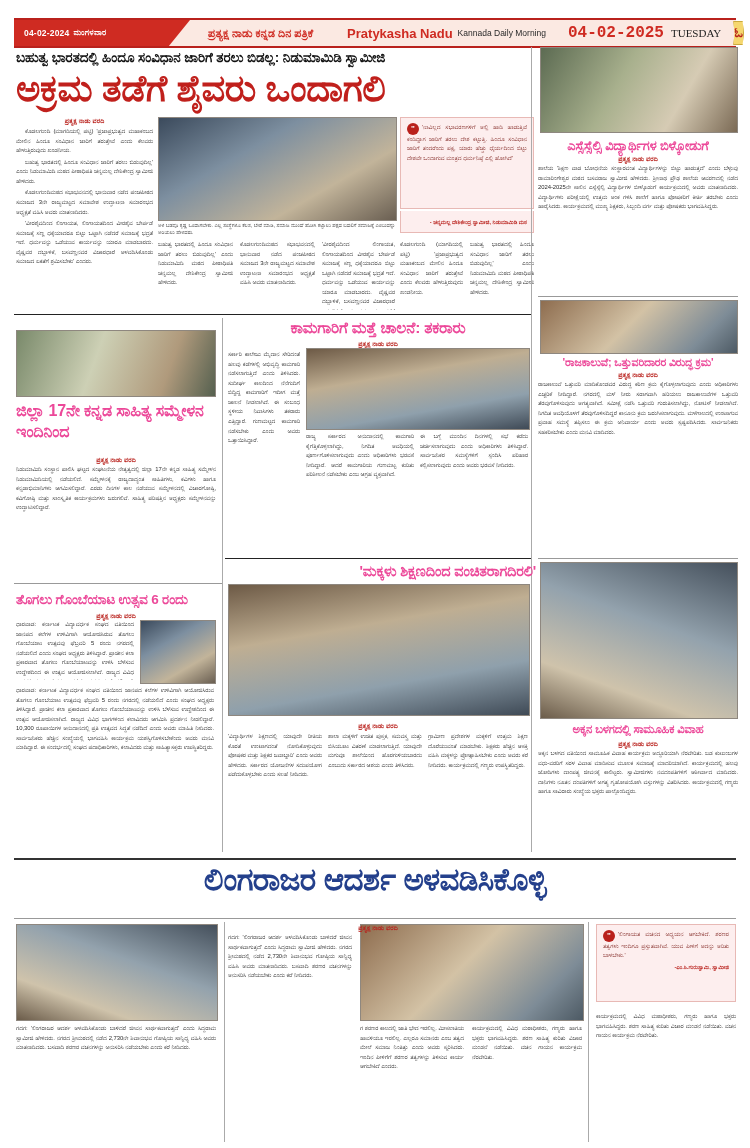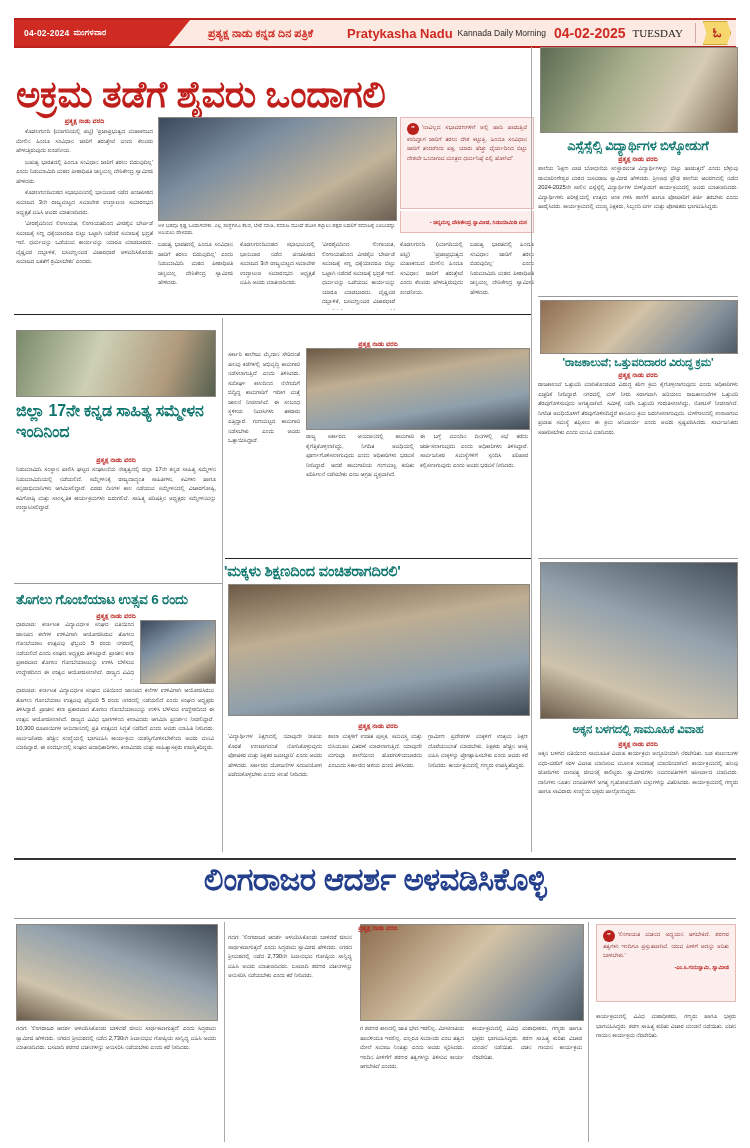--- a/index.html
+++ b/index.html
@@ -20,21 +20,21 @@
     background:#cf2b22;color:#fff;font-size:8.5px;font-weight:bold;
     height:26px;display:flex;align-items:center;padding:0 14px 0 10px;
     letter-spacing:.2px;
     clip-path:polygon(0 0,100% 0,88% 100%,0 100%);
     min-width:152px;
   }
   .md-date .k{font-size:8px;font-weight:bold;margin-left:4px;}
   .md-kn{color:#cf2b22;font-size:11px;font-weight:bold;margin-left:18px;white-space:nowrap;}
   .md-en{color:#cf2b22;font-size:13px;font-weight:bold;margin-left:34px;white-space:nowrap;}
   .md-sub{color:#2a2a2a;font-size:8.5px;margin-left:5px;white-space:nowrap;}
-  .md-date2{color:#cf2b22;font-size:14px;font-weight:bold;margin-left:8px;white-space:nowrap;}
+  .md-date2{color:#cf2b22;font-size:16px;font-weight:bold;margin-left:22px;white-space:nowrap;font-family:Liberation Mono, monospace;}
   .md-day{color:#222;font-size:11px;margin-left:7px;font-family:"Liberation Serif",serif;white-space:nowrap;}
   .md-logo{
     margin-left:auto;margin-right:5px;width:26px;height:22px;
     background:#f5d76e;border:1px solid #caa93d;
     display:flex;align-items:center;justify-content:center;
     color:#b9211c;font-size:13px;font-weight:bold;
     clip-path:polygon(0 0,86% 0,100% 50%,86% 100%,0 100%,12% 50%);
   }
   .md-divider{width:1px;height:20px;background:#caa;margin-left:12px;}
 
@@ -44,21 +44,21 @@
   }
   .mega{
     color:#c0201c;font-weight:bold;letter-spacing:-.5px;line-height:1;
   }
   .byline{font-size:6.3px;font-weight:bold;color:#b9211c;text-align:center;letter-spacing:.1px;}
   .body-col{
     font-size:5.9px;line-height:1.62;color:#2b2b2b;text-align:justify;
     letter-spacing:-.05px;
   }
   .body-col p{margin:0 0 2px 0;text-indent:9px;}
-  .sec-title{font-weight:bold;color:#0f766e;letter-spacing:-.2px;line-height:1.2;}
+  .sec-title{font-weight:bold;color:#ec4899;letter-spacing:-.2px;line-height:1.2;}
   .rule{background:#222;height:1px;width:100%;}
   .rule2{background:#333;height:2px;width:100%;}
   .thin{background:#999;height:1px;width:100%;}
   .vrule{background:#aaa;width:1px;}
 
   
   .photo{background:#b9b3ab;position:relative;overflow:hidden;border:1px solid #8e877f;}
   .ph-a{background:linear-gradient(160deg,#8b7f72 0%,#c8bba6 30%,#6f7f8c 60%,#9aa6ae 100%);}
   .ph-b{background:linear-gradient(150deg,#3b4a5c 0%,#7d8fa0 35%,#c2b49a 70%,#6a5f52 100%);}
   .ph-c{background:linear-gradient(120deg,#5c6b52 0%,#a8b08d 40%,#d6cbb4 70%,#7b6a55 100%);}
@@ -98,22 +98,23 @@
     </div>
     <div class="md-kn">ಪ್ರತ್ಯಕ್ಷ ನಾಡು ಕನ್ನಡ ದಿನ ಪತ್ರಿಕೆ</div>
     <div class="md-en">Pratykasha Nadu</div>
     <div class="md-sub">Kannada Daily Morning</div>
     <div class="md-date2">04-02-2025</div>
     <div class="md-day">TUESDAY</div>
     <div class="md-divider"></div>
     <div class="md-logo">ಓ</div>
   </div>
 
-
-  <div class="mega" style="position:absolute;left:16px;top:70px;width:520px;font-size:37px;margin-top:6px;">ಅಕ್ರಮ ತಡೆಗೆ ಶೈವರು ಒಂದಾಗಲಿ</div>
+  <div style="position:absolute;left:16px;top:50px;width:520px;" class="kn-head">ಬಹುತ್ವ ಭಾರತದಲ್ಲಿ ಹಿಂದೂ ಸಂವಿಧಾನ ಜಾರಿಗೆ ತರಲು ಬಿಡಲ್ಲ: ನಿಡುಮಾಮಿಡಿ ಸ್ವಾಮೀಜಿ</div>
+
+  <div class="mega" style="position:absolute;left:16px;top:70px;width:520px;font-size:37px;">ಅಕ್ರಮ ತಡೆಗೆ ಶೈವರು ಒಂದಾಗಲಿ</div>
 
   <div class="photo ph-a" style="position:absolute;left:540px;top:47px;width:196px;height:83px;"></div>
 
   <div style="position:absolute;left:16px;top:117px;width:137px;">
     <div class="byline">ಪ್ರತ್ಯಕ್ಷ ನಾಡು ವರದಿ</div>
     <div class="body-col" style="margin-top:2px;">
       <p>ಕೊಡಲಗುಂಡಿ (ಮಾಗಡಿಯಲ್ಲಿ ಪಟ್ಟಿ) 'ಪ್ರಜಾಪ್ರಭುತ್ವದ ಮಹಾಕಂಬದ ಮೇಲಿನ ಹಿಂದೂ ಸಂವಿಧಾನ ಜಾರಿಗೆ ತರುತ್ತೇವೆ ಎಂದು ಕೆಲವರು ಹೇಳುತ್ತಿರುವುದು ಖಂಡನೀಯ.</p>
       <p>ಬಹುತ್ವ ಭಾರತದಲ್ಲಿ ಹಿಂದೂ ಸಂವಿಧಾನ ಜಾರಿಗೆ ತರಲು ಬಿಡುವುದಿಲ್ಲ' ಎಂದು ನಿಡುಮಾಮಿಡಿ ಮಠದ ಪೀಠಾಧಿಪತಿ ಚನ್ನಮಲ್ಲ ದೇಶಿಕೇಂದ್ರ ಸ್ವಾಮೀಜಿ ಹೇಳಿದರು.</p>
       <p>ಕೊಡಲಗುಂಡಿಮಠದ ಸಭಾಭವನದಲ್ಲಿ ಭಾನುವಾರ ನಡೆದ ಪಂಚಪೀಠದ ಸಮಾಜದ 3ನೇ ರಾಜ್ಯಮಟ್ಟದ ಸಮಾವೇಶ ಉದ್ಘಾಟನಾ ಸಮಾರಂಭದ ಅಧ್ಯಕ್ಷತೆ ವಹಿಸಿ ಅವರು ಮಾತನಾಡಿದರು.</p>
       <p>'ವೀರಶೈವದಿಂದ ಲಿಂಗಾಯತ, ಲಿಂಗಾಯತದಿಂದ ವೀರಶೈವ ಬೇರ್ಪಡೆ ಸಮಾಜಕ್ಕೆ ಸಣ್ಣ ಧಕ್ಕೆಯಾದರೂ ಬಿಟ್ಟು ಒಟ್ಟಾಗಿ ನಡೆದರೆ ಸಮಾಜಕ್ಕೆ ಭದ್ರತೆ ಇದೆ. ಧರ್ಮವನ್ನು ಒಡೆಯುವ ಕಾರ್ಯವನ್ನು ಯಾರೂ ಮಾಡಬಾರದು. ವೈಷ್ಣವರ ದಬ್ಬಾಳಿಕೆ, ಬಸವಣ್ಣನವರ ವಿಚಾರಧಾರೆ ಅಳವಡಿಸಿಕೊಂಡು ಸಮಾಜದ ಏಕತೆಗೆ ಶ್ರಮಿಸಬೇಕು' ಎಂದರು.</p>
@@ -153,20 +154,21 @@
   <div class="thin" style="position:absolute;left:538px;top:558px;width:200px;"></div>
   <div class="photo ph-e" style="position:absolute;left:540px;top:562px;width:196px;height:155px;"></div>
   <div class="sec-title" style="position:absolute;left:538px;top:723px;width:200px;font-size:11.5px;text-align:center;">ಅಕ್ಕನ ಬಳಗದಲ್ಲಿ ಸಾಮೂಹಿಕ ವಿವಾಹ</div>
   <div class="byline" style="position:absolute;left:538px;top:740px;width:200px;">ಪ್ರತ್ಯಕ್ಷ ನಾಡು ವರದಿ</div>
   <div class="body-col" style="position:absolute;left:538px;top:749px;width:200px;height:100px;overflow:hidden;">ಅಕ್ಕನ ಬಳಗದ ವತಿಯಿಂದ ಸಾಮೂಹಿಕ ವಿವಾಹ ಕಾರ್ಯಕ್ರಮ ಅದ್ಧೂರಿಯಾಗಿ ನೆರವೇರಿತು. ಬಡ ಕುಟುಂಬಗಳ ವಧು-ವರರಿಗೆ ಸರಳ ವಿವಾಹ ಮಾಡಿಸುವ ಮೂಲಕ ಸಮಾಜಕ್ಕೆ ಮಾದರಿಯಾಗಿದೆ. ಕಾರ್ಯಕ್ರಮದಲ್ಲಿ ಹಲವು ಜೋಡಿಗಳು ದಾಂಪತ್ಯ ಜೀವನಕ್ಕೆ ಕಾಲಿಟ್ಟರು. ಸ್ವಾಮೀಜಿಗಳು ನವದಂಪತಿಗಳಿಗೆ ಆಶೀರ್ವಾದ ಮಾಡಿದರು. ದಾನಿಗಳು ನೂತನ ದಂಪತಿಗಳಿಗೆ ಅಗತ್ಯ ಗೃಹೋಪಯೋಗಿ ವಸ್ತುಗಳನ್ನು ವಿತರಿಸಿದರು. ಕಾರ್ಯಕ್ರಮದಲ್ಲಿ ಗಣ್ಯರು ಹಾಗೂ ಸಾವಿರಾರು ಸಂಖ್ಯೆಯ ಭಕ್ತರು ಪಾಲ್ಗೊಂಡಿದ್ದರು.</div>
 
   <div class="vrule" style="position:absolute;left:531px;top:47px;height:805px;"></div>
   <div class="vrule" style="position:absolute;left:222px;top:318px;height:534px;"></div>
 
   <div class="rule" style="position:absolute;left:14px;top:314px;width:517px;"></div>
+  <div class="sec-title" style="position:absolute;left:228px;top:319px;width:300px;font-size:15.5px;text-align:center;">ಕಾಮಗಾರಿಗೆ ಮತ್ತೆ ಚಾಲನೆ: ತಕರಾರು</div>
   <div class="byline" style="position:absolute;left:228px;top:340px;width:300px;">ಪ್ರತ್ಯಕ್ಷ ನಾಡು ವರದಿ</div>
 
   <div class="photo ph-f" style="position:absolute;left:306px;top:348px;width:222px;height:80px;"></div>
 
   <div class="body-col" style="position:absolute;left:228px;top:350px;width:72px;height:205px;overflow:hidden;">ಸರ್ಕಾರಿ ಕಾಲೇಜು ಮೈದಾನ ಸೇರಿದಂತೆ ಹಲವು ಕಡೆಗಳಲ್ಲಿ ಅಭಿವೃದ್ಧಿ ಕಾಮಗಾರಿ ನಡೆಸಲಾಗುತ್ತಿದೆ ಎಂದು ತಿಳಿಸಿದರು. ಸುದೀರ್ಘ ಕಾಲದಿಂದ ನೆನೆಗುದಿಗೆ ಬಿದ್ದಿದ್ದ ಕಾಮಗಾರಿಗೆ ಇದೀಗ ಮತ್ತೆ ಚಾಲನೆ ನೀಡಲಾಗಿದೆ. ಈ ಸಂಬಂಧ ಸ್ಥಳೀಯ ನಿವಾಸಿಗಳು ತಕರಾರು ಎತ್ತಿದ್ದಾರೆ. ಗುಣಮಟ್ಟದ ಕಾಮಗಾರಿ ನಡೆಸಬೇಕು ಎಂದು ಅವರು ಒತ್ತಾಯಿಸಿದ್ದಾರೆ.</div>
   <div class="body-col" style="position:absolute;left:306px;top:432px;width:108px;height:120px;overflow:hidden;">ರಾಜ್ಯ ಸರ್ಕಾರದ ಅನುದಾನದಲ್ಲಿ ಕಾಮಗಾರಿ ಕೈಗೆತ್ತಿಕೊಳ್ಳಲಾಗಿದ್ದು, ನಿಗದಿತ ಅವಧಿಯಲ್ಲಿ ಪೂರ್ಣಗೊಳಿಸಲಾಗುವುದು ಎಂದು ಅಧಿಕಾರಿಗಳು ಭರವಸೆ ನೀಡಿದ್ದಾರೆ. ಆದರೆ ಕಾಮಗಾರಿಯ ಗುಣಮಟ್ಟ ಕುರಿತು ಪರಿಶೀಲನೆ ನಡೆಸಬೇಕು ಎಂಬ ಆಗ್ರಹ ವ್ಯಕ್ತವಾಗಿದೆ.</div>
   <div class="body-col" style="position:absolute;left:420px;top:432px;width:108px;height:120px;overflow:hidden;">ಈ ಬಗ್ಗೆ ಮುಂದಿನ ದಿನಗಳಲ್ಲಿ ಸಭೆ ಕರೆದು ಚರ್ಚಿಸಲಾಗುವುದು ಎಂದು ಅಧಿಕಾರಿಗಳು ತಿಳಿಸಿದ್ದಾರೆ. ಸಾರ್ವಜನಿಕರ ಸಮಸ್ಯೆಗಳಿಗೆ ಸ್ಪಂದಿಸಿ ಪರಿಹಾರ ಕಲ್ಪಿಸಲಾಗುವುದು ಎಂದು ಅವರು ಭರವಸೆ ನೀಡಿದರು.</div>
 
   <div class="photo ph-g" style="position:absolute;left:16px;top:330px;width:198px;height:65px;"></div>
   <div class="sec-title" style="position:absolute;left:16px;top:401px;width:200px;font-size:16px;line-height:1.3;">ಜಿಲ್ಲಾ 17ನೇ ಕನ್ನಡ ಸಾಹಿತ್ಯ ಸಮ್ಮೇಳನ ಇಂದಿನಿಂದ</div>
@@ -175,21 +177,21 @@
 
   <div class="thin" style="position:absolute;left:14px;top:583px;width:208px;"></div>
 
   <div class="sec-title" style="position:absolute;left:16px;top:592px;width:200px;font-size:13.5px;">ತೊಗಲು ಗೊಂಬೆಯಾಟ ಉತ್ಸವ 6 ರಂದು</div>
   <div class="byline" style="position:absolute;left:16px;top:612px;width:200px;">ಪ್ರತ್ಯಕ್ಷ ನಾಡು ವರದಿ</div>
   <div class="photo ph-b" style="position:absolute;left:140px;top:620px;width:74px;height:62px;"></div>
   <div class="body-col" style="position:absolute;left:16px;top:620px;width:118px;height:60px;overflow:hidden;">ಧಾರವಾಡ: ಕರ್ನಾಟಕ ವಿದ್ಯಾವರ್ಧಕ ಸಂಘದ ವತಿಯಿಂದ ಜಾನಪದ ಕಲೆಗಳ ಉಳಿವಿಗಾಗಿ ಆಯೋಜಿಸಿರುವ ತೊಗಲು ಗೊಂಬೆಯಾಟ ಉತ್ಸವವು ಫೆಬ್ರವರಿ 5 ರಂದು ನಗರದಲ್ಲಿ ನಡೆಯಲಿದೆ ಎಂದು ಸಂಘದ ಅಧ್ಯಕ್ಷರು ತಿಳಿಸಿದ್ದಾರೆ. ಪ್ರಾಚೀನ ಕಲಾ ಪ್ರಕಾರವಾದ ತೊಗಲು ಗೊಂಬೆಯಾಟವನ್ನು ಉಳಿಸಿ ಬೆಳೆಸುವ ಉದ್ದೇಶದಿಂದ ಈ ಉತ್ಸವ ಆಯೋಜಿಸಲಾಗಿದೆ. ರಾಜ್ಯದ ವಿವಿಧ ಭಾಗಗಳಿಂದ ಕಲಾವಿದರು ಆಗಮಿಸಿ ಪ್ರದರ್ಶನ ನೀಡಲಿದ್ದಾರೆ. 10,300 ರೂಪಾಯಿಗಳ ಅನುದಾನದಲ್ಲಿ ಪ್ರತಿ ಉತ್ಸವದ ಸಿದ್ಧತೆ ನಡೆದಿದೆ ಎಂದು ಅವರು ಮಾಹಿತಿ ನೀಡಿದರು. ಸಾರ್ವಜನಿಕರು ಹೆಚ್ಚಿನ ಸಂಖ್ಯೆಯಲ್ಲಿ ಭಾಗವಹಿಸಿ ಕಾರ್ಯಕ್ರಮ ಯಶಸ್ವಿಗೊಳಿಸಬೇಕೆಂದು ಅವರು ಮನವಿ ಮಾಡಿದ್ದಾರೆ. ಈ ಸಂದರ್ಭದಲ್ಲಿ ಸಂಘದ ಪದಾಧಿಕಾರಿಗಳು, ಕಲಾವಿದರು ಮತ್ತು ಸಾಹಿತ್ಯಾಸಕ್ತರು ಉಪಸ್ಥಿತರಿದ್ದರು.</div>
   <div class="body-col" style="position:absolute;left:16px;top:686px;width:198px;height:165px;overflow:hidden;">ಧಾರವಾಡ: ಕರ್ನಾಟಕ ವಿದ್ಯಾವರ್ಧಕ ಸಂಘದ ವತಿಯಿಂದ ಜಾನಪದ ಕಲೆಗಳ ಉಳಿವಿಗಾಗಿ ಆಯೋಜಿಸಿರುವ ತೊಗಲು ಗೊಂಬೆಯಾಟ ಉತ್ಸವವು ಫೆಬ್ರವರಿ 5 ರಂದು ನಗರದಲ್ಲಿ ನಡೆಯಲಿದೆ ಎಂದು ಸಂಘದ ಅಧ್ಯಕ್ಷರು ತಿಳಿಸಿದ್ದಾರೆ. ಪ್ರಾಚೀನ ಕಲಾ ಪ್ರಕಾರವಾದ ತೊಗಲು ಗೊಂಬೆಯಾಟವನ್ನು ಉಳಿಸಿ ಬೆಳೆಸುವ ಉದ್ದೇಶದಿಂದ ಈ ಉತ್ಸವ ಆಯೋಜಿಸಲಾಗಿದೆ. ರಾಜ್ಯದ ವಿವಿಧ ಭಾಗಗಳಿಂದ ಕಲಾವಿದರು ಆಗಮಿಸಿ ಪ್ರದರ್ಶನ ನೀಡಲಿದ್ದಾರೆ. 10,300 ರೂಪಾಯಿಗಳ ಅನುದಾನದಲ್ಲಿ ಪ್ರತಿ ಉತ್ಸವದ ಸಿದ್ಧತೆ ನಡೆದಿದೆ ಎಂದು ಅವರು ಮಾಹಿತಿ ನೀಡಿದರು. ಸಾರ್ವಜನಿಕರು ಹೆಚ್ಚಿನ ಸಂಖ್ಯೆಯಲ್ಲಿ ಭಾಗವಹಿಸಿ ಕಾರ್ಯಕ್ರಮ ಯಶಸ್ವಿಗೊಳಿಸಬೇಕೆಂದು ಅವರು ಮನವಿ ಮಾಡಿದ್ದಾರೆ. ಈ ಸಂದರ್ಭದಲ್ಲಿ ಸಂಘದ ಪದಾಧಿಕಾರಿಗಳು, ಕಲಾವಿದರು ಮತ್ತು ಸಾಹಿತ್ಯಾಸಕ್ತರು ಉಪಸ್ಥಿತರಿದ್ದರು.</div>
 
   <div class="rule" style="position:absolute;left:225px;top:558px;width:306px;"></div>
-  <div class="sec-title" style="position:absolute;left:224px;top:563px;width:300px;font-size:14.5px;text-align:left;">'ಮಕ್ಕಳು ಶಿಕ್ಷಣದಿಂದ ವಂಚಿತರಾಗದಿರಲಿ'</div>
+  <div class="sec-title" style="position:absolute;left:236px;top:563px;width:300px;font-size:14.5px;text-align:right;">'ಮಕ್ಕಳು ಶಿಕ್ಷಣದಿಂದ ವಂಚಿತರಾಗದಿರಲಿ'</div>
   <div class="photo ph-f" style="position:absolute;left:228px;top:584px;width:300px;height:130px;"></div>
   <div class="byline" style="position:absolute;left:228px;top:722px;width:300px;">ಪ್ರತ್ಯಕ್ಷ ನಾಡು ವರದಿ</div>
   <div class="body-col" style="position:absolute;left:228px;top:732px;width:94px;height:120px;overflow:hidden;">'ವಿದ್ಯಾರ್ಥಿಗಳ ಶಿಕ್ಷಣದಲ್ಲಿ ಯಾವುದೇ ರೀತಿಯ ಕೊರತೆ ಉಂಟಾಗದಂತೆ ನೋಡಿಕೊಳ್ಳುವುದು ಪೋಷಕರ ಮತ್ತು ಶಿಕ್ಷಕರ ಜವಾಬ್ದಾರಿ' ಎಂದು ಅವರು ಹೇಳಿದರು. ಸರ್ಕಾರದ ಯೋಜನೆಗಳ ಸದುಪಯೋಗ ಪಡೆದುಕೊಳ್ಳಬೇಕು ಎಂದು ಸಲಹೆ ನೀಡಿದರು.</div>
   <div class="body-col" style="position:absolute;left:328px;top:732px;width:94px;height:120px;overflow:hidden;">ಶಾಲಾ ಮಕ್ಕಳಿಗೆ ಉಚಿತ ಪುಸ್ತಕ, ಸಮವಸ್ತ್ರ ಮತ್ತು ಬಿಸಿಯೂಟ ವಿತರಣೆ ಮಾಡಲಾಗುತ್ತಿದೆ. ಯಾವುದೇ ಮಗುವೂ ಶಾಲೆಯಿಂದ ಹೊರಗುಳಿಯಬಾರದು ಎಂಬುದು ಸರ್ಕಾರದ ಆಶಯ ಎಂದು ತಿಳಿಸಿದರು.</div>
   <div class="body-col" style="position:absolute;left:428px;top:732px;width:100px;height:120px;overflow:hidden;">ಗ್ರಾಮೀಣ ಪ್ರದೇಶಗಳ ಮಕ್ಕಳಿಗೆ ಉತ್ತಮ ಶಿಕ್ಷಣ ದೊರೆಯುವಂತೆ ಮಾಡಬೇಕು. ಶಿಕ್ಷಕರು ಹೆಚ್ಚಿನ ಆಸಕ್ತಿ ವಹಿಸಿ ಮಕ್ಕಳನ್ನು ಪ್ರೋತ್ಸಾಹಿಸಬೇಕು ಎಂದು ಅವರು ಕರೆ ನೀಡಿದರು. ಕಾರ್ಯಕ್ರಮದಲ್ಲಿ ಗಣ್ಯರು ಉಪಸ್ಥಿತರಿದ್ದರು.</div>
 
   <div class="rule2" style="position:absolute;left:14px;top:858px;width:722px;"></div>
 
   <div class="mega-banner" style="position:absolute;left:14px;top:864px;width:722px;font-size:31px;text-align:center;">ಲಿಂಗರಾಜರ ಆದರ್ಶ ಅಳವಡಿಸಿಕೊಳ್ಳಿ</div>
   <div class="thin" style="position:absolute;left:14px;top:918px;width:722px;"></div>

